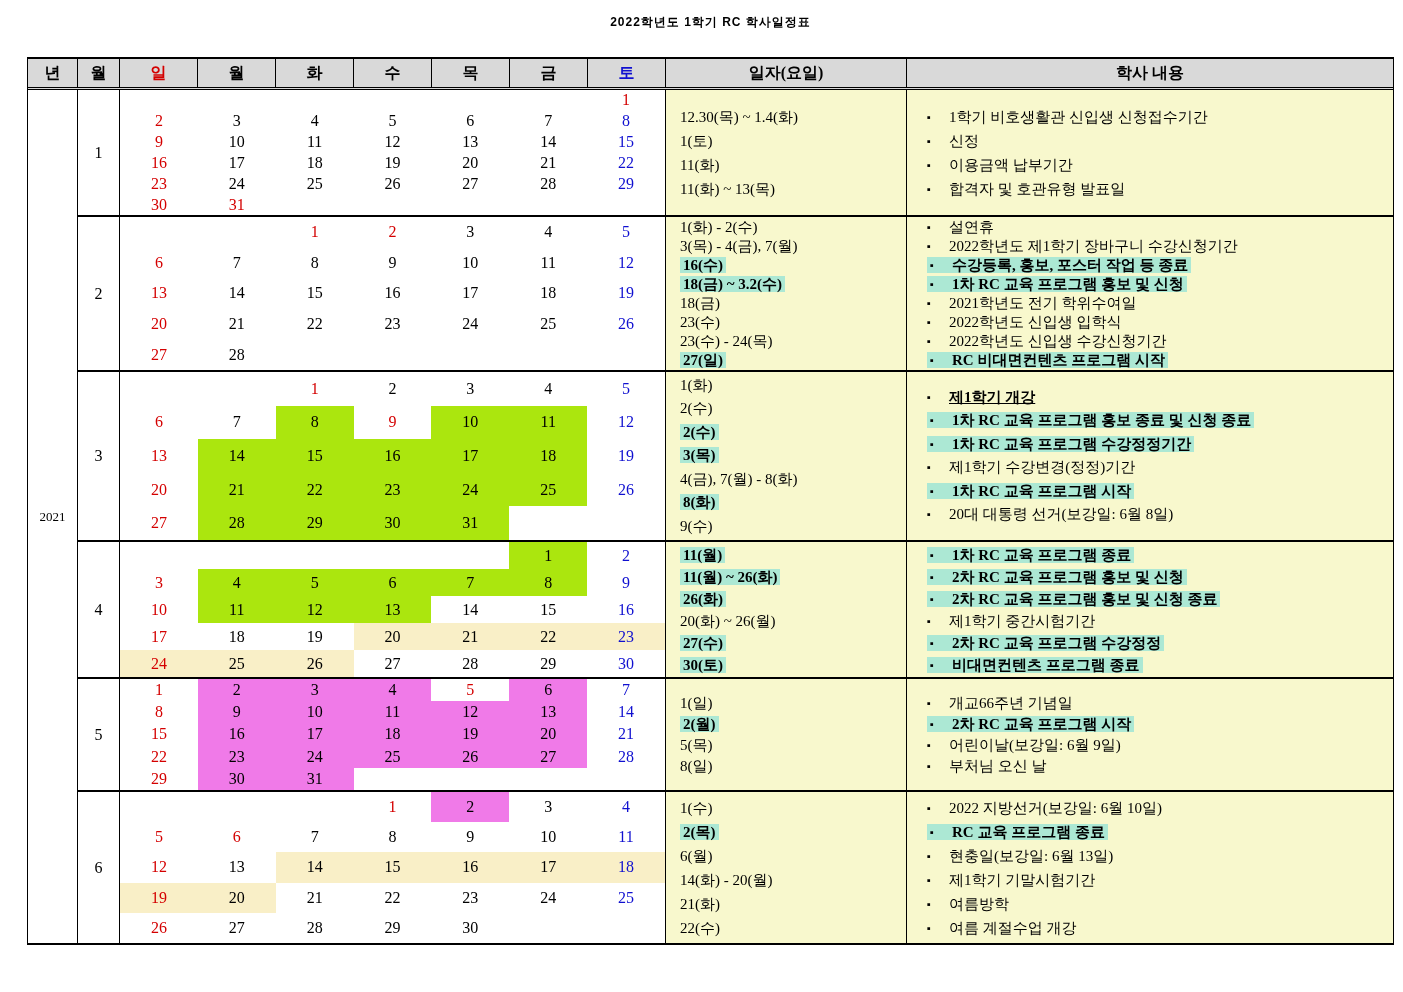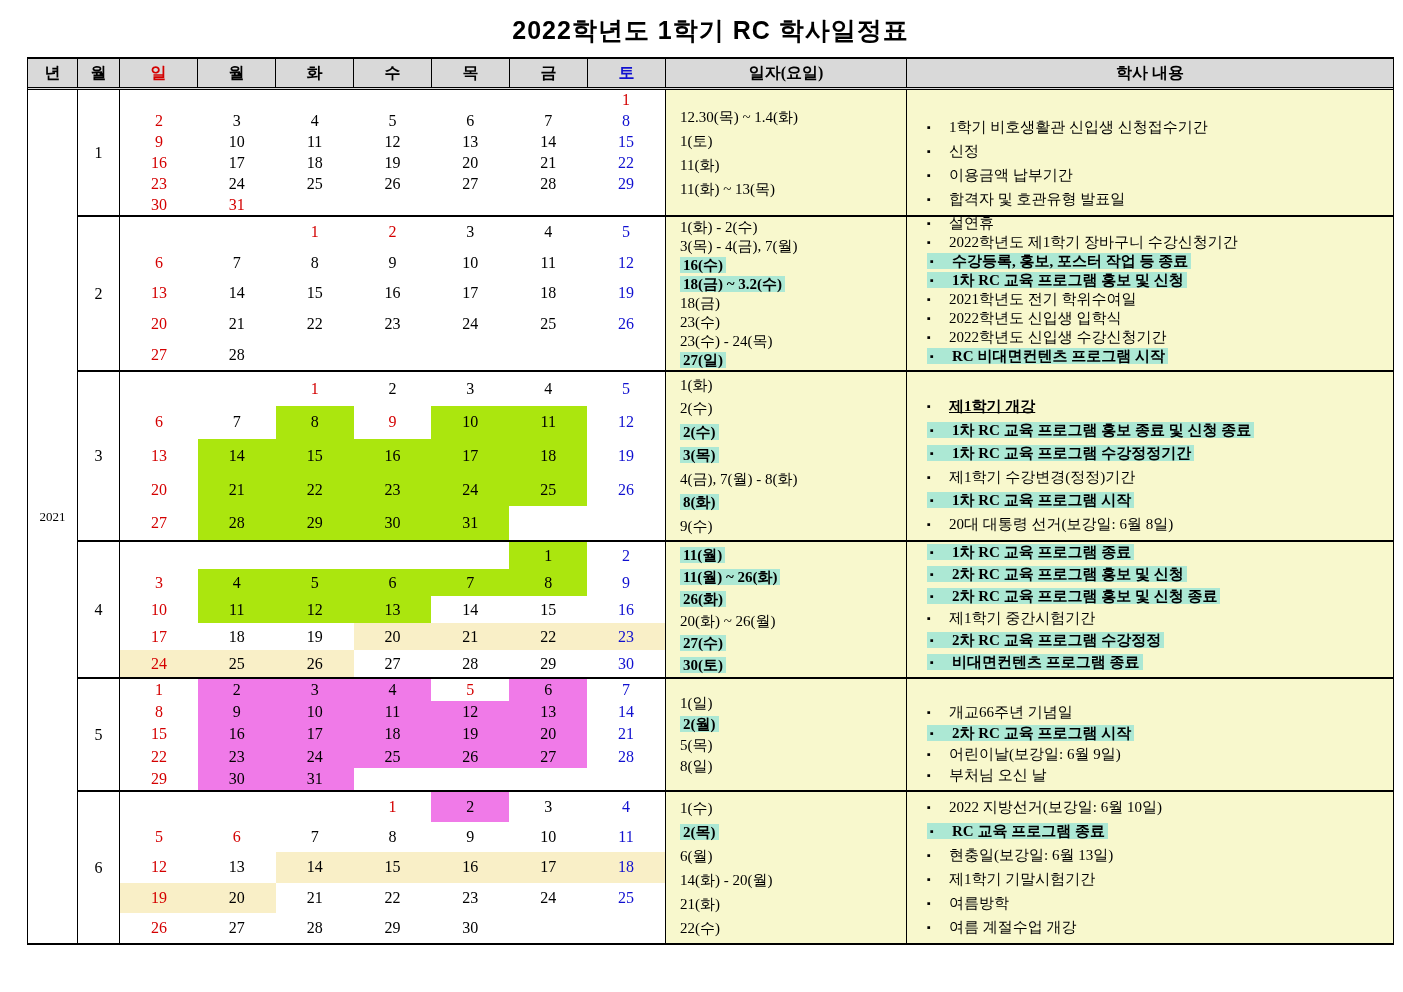--- a/index.html
+++ b/index.html
@@ -1,20 +1,20 @@
 <!DOCTYPE html>
 <html style="--yellow: #f8f8cd; --gray: #d9d9d9; --green: #abe60e; --pink: #f07ae8; --cream: #f9efc7; --hl: #ace8d4; --red: #d40000; --blue: #1010d0;"><head>
 <meta charset="utf-8">
 <style>
   html,body{margin:0;padding:0;background:#fff;}
   .page{position:relative;width:1403px;height:992px;background:#fff;overflow:hidden;
         font-family:"Liberation Serif","DejaVu Serif",serif;color:#000;}
   .title{position:absolute;left:27px;top:14px;width:1367px;text-align:center;
          font-family:"Liberation Sans","DejaVu Sans",sans-serif;
-         font-weight:bold;font-size:25px;letter-spacing:1px;}
+         font-weight:bold;font-size:12px;letter-spacing:1px;}
   .table{position:absolute;left:27px;top:57px;width:1365px;
          border:1px solid #000;border-top-width:2px;border-bottom-width:2px;}
   
   .hrow{display:flex;height:28px;background:var(--gray,#d9d9d9);
         border-bottom:3px double #000;}
   .hc{box-sizing:border-box;border-right:1px solid #000;display:flex;align-items:center;
       justify-content:center;font-size:16px;font-weight:bold;}
   .hc:last-child{border-right:none;}
   .w-year{width:50px;} .w-month{width:42px;} .w-day{width:78px;}
   .w-date{width:241px;} .w-content{flex:1;}
@@ -32,21 +32,21 @@
             display:grid;grid-template-columns:repeat(7,1fr);}
   .day-cell{display:flex;align-items:center;justify-content:center;font-size:16px;}
   .bg-g{background:var(--green,#abe60e);}
   .bg-p{background:var(--pink,#f07ae8);}
   .bg-c{background:var(--cream,#f9efc7);}
   .c-r{color:var(--red,#d40000);} .c-b{color:var(--blue,#1010d0);} .c-k{color:#000;}
   .date-col{box-sizing:border-box;width:241px;border-right:1px solid #000;
             background:var(--yellow,#f8f8cd);display:flex;flex-direction:column;
             justify-content:center;padding:4px 0 4px 14px;}
   .event-col{box-sizing:border-box;flex:1;background:var(--yellow,#f8f8cd);
-             display:flex;flex-direction:column;justify-content:flex-end;padding:4px 0 4px 20px;}
+             display:flex;flex-direction:column;justify-content:center;padding:4px 0 4px 20px;}
   .date-line,.ev-line{line-height:var(--lh,22px);font-size:15px;white-space:nowrap;}
   .hl{background:var(--hl,#ace8d4);font-weight:bold;padding:0 3px;}
   .bold{font-weight:bold;text-decoration:underline;}
   .bullet{display:inline-block;width:22px;font-size:11px;vertical-align:1px;}
 </style>
 </head>
 <body>
 
 <div class="page">
   <div class="title">2022학년도 1학기 RC 학사일정표</div>

